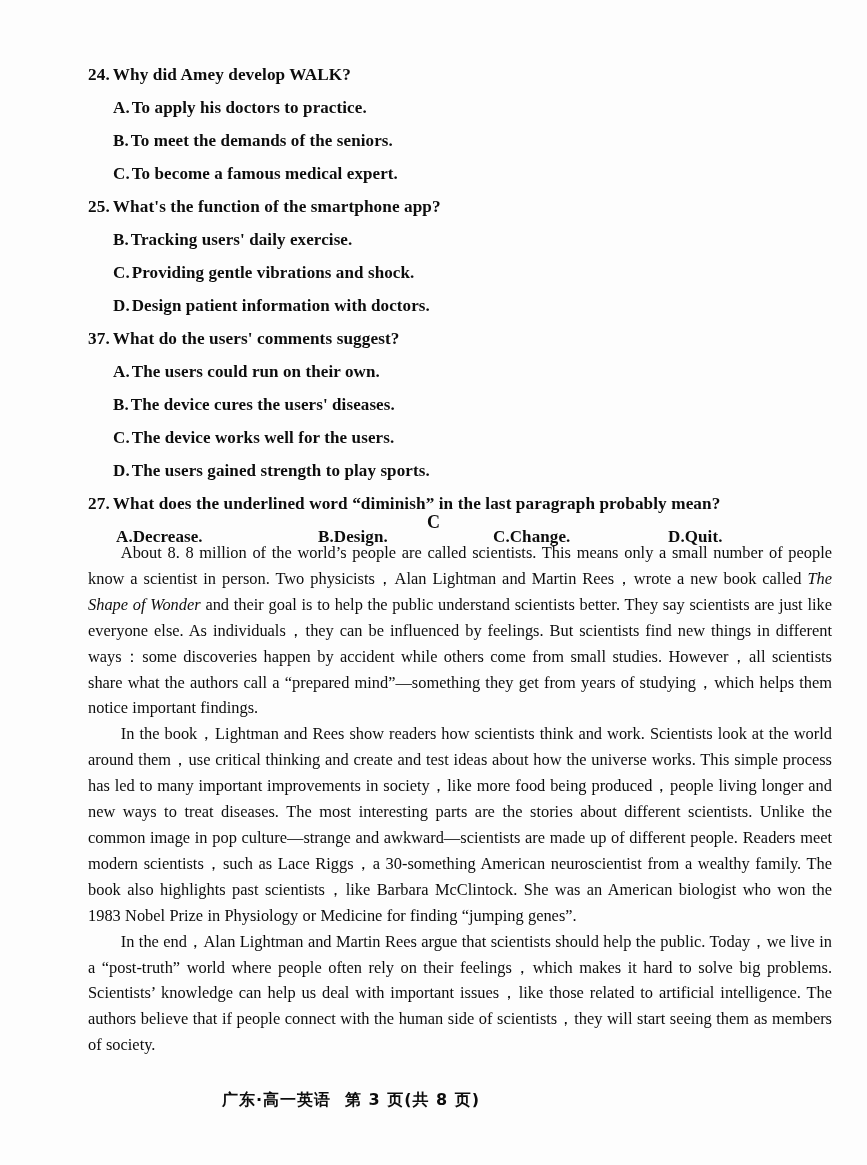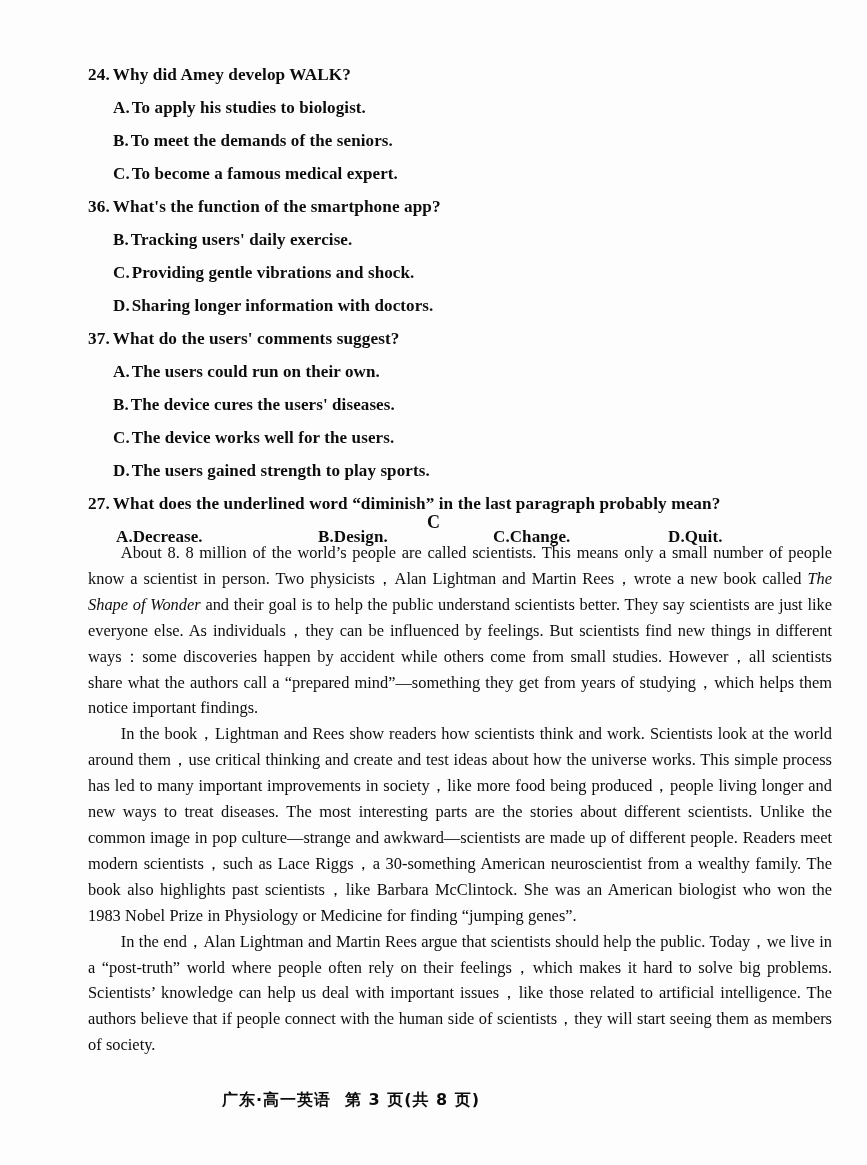--- a/index.html
+++ b/index.html
@@ -115,34 +115,34 @@
 
 <div id="page">
 
   <div class="questions">
 
     <div class="q-item">
       <div class="q-stem">
         <span class="qnum">24.</span><span>Why did Amey develop WALK?</span>
       </div>
       <div class="q-options">
-        <div class="q-option"><span class="olabel">A.</span><span>To apply his studies to biologist.</span></div>
+        <div class="q-option"><span class="olabel">A.</span><span>To apply his doctors to practice.</span></div>
         <div class="q-option"><span class="olabel">B.</span><span>To meet the demands of the seniors.</span></div>
         <div class="q-option"><span class="olabel">C.</span><span>To become a famous medical expert.</span></div>
       </div>
     </div>
 
     <div class="q-item">
       <div class="q-stem">
-        <span class="qnum">36.</span><span>What's the function of the smartphone app?</span>
+        <span class="qnum">25.</span><span>What's the function of the smartphone app?</span>
       </div>
       <div class="q-options">
         <div class="q-option"><span class="olabel">B.</span><span>Tracking users' daily exercise.</span></div>
         <div class="q-option"><span class="olabel">C.</span><span>Providing gentle vibrations and shock.</span></div>
-        <div class="q-option"><span class="olabel">D.</span><span>Sharing longer information with doctors.</span></div>
+        <div class="q-option"><span class="olabel">D.</span><span>Design patient information with doctors.</span></div>
       </div>
     </div>
 
     <div class="q-item">
       <div class="q-stem">
         <span class="qnum">37.</span><span>What do the users' comments suggest?</span>
       </div>
       <div class="q-options">
         <div class="q-option"><span class="olabel">A.</span><span>The users could run on their own.</span></div>
         <div class="q-option"><span class="olabel">B.</span><span>The device cures the users' diseases.</span></div>

